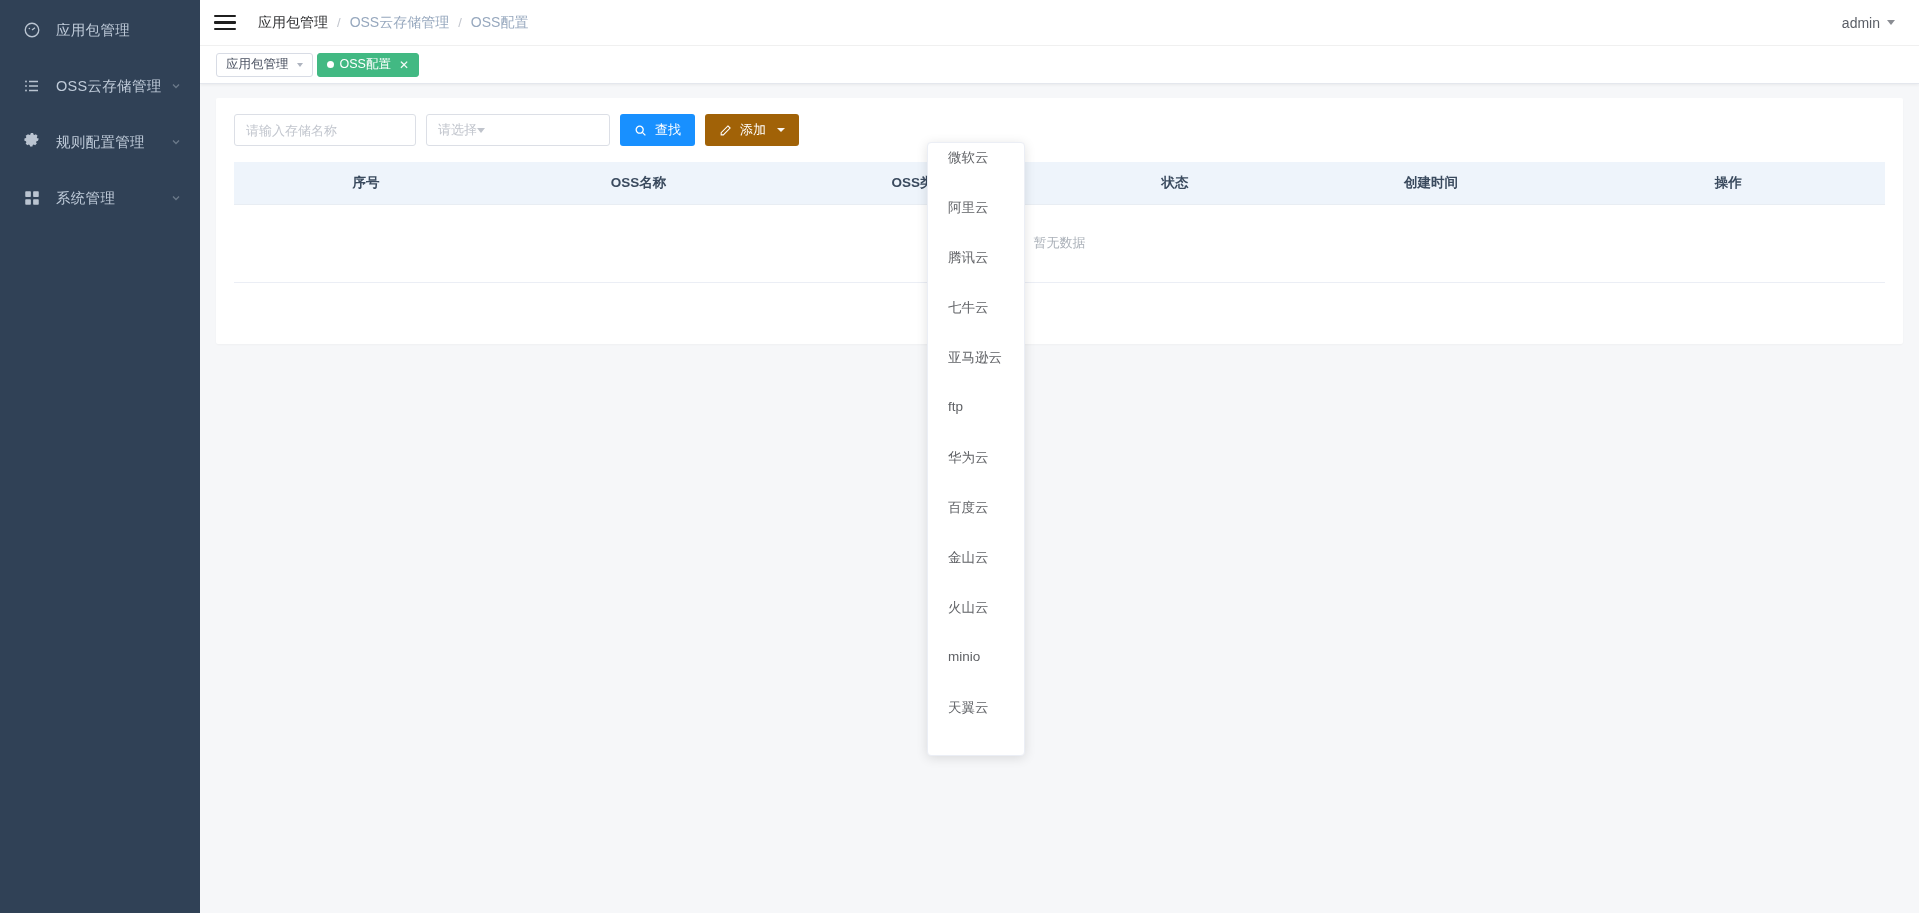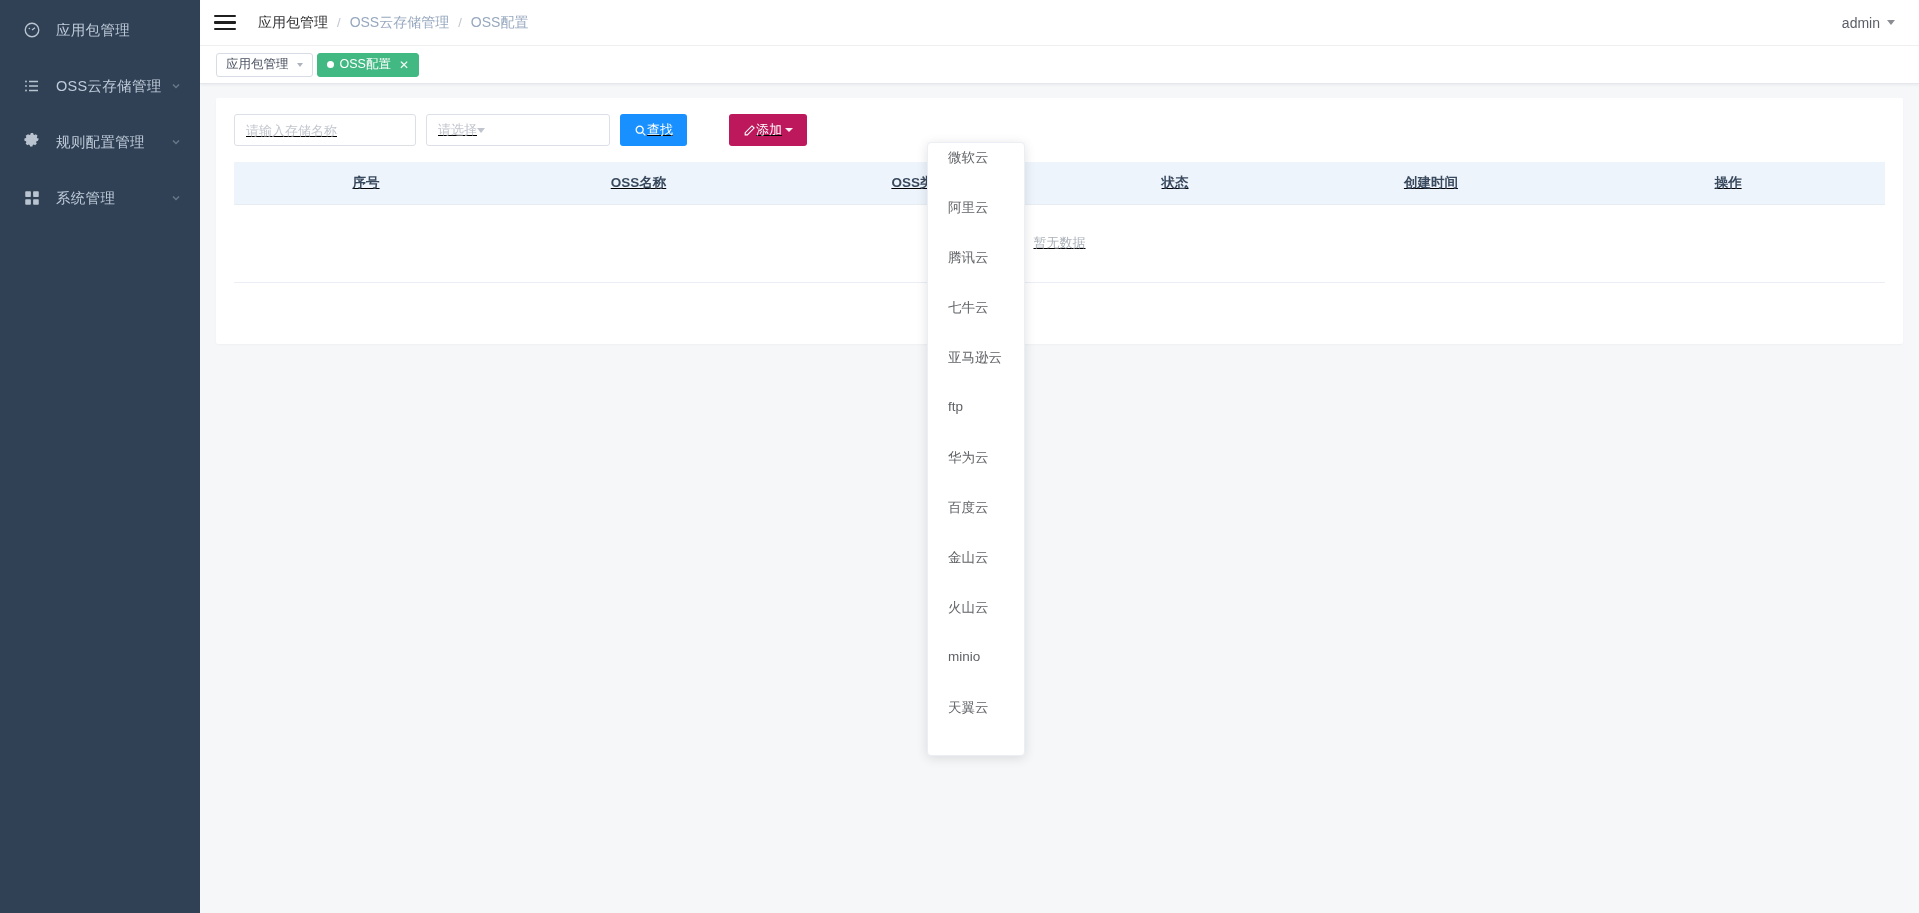--- a/index.html
+++ b/index.html
@@ -88,21 +88,20 @@
     border-right: 3.5px solid transparent; border-top: 4px solid #aeb4bf; margin-left: 2px; }
   .tab .tab-close { font-size: 12px; line-height: 1; opacity: .95; margin-left: 2px; }
 
   
   .content { flex: 1 1 auto; padding: 14px 16px 0 16px; position: relative; }
   .card {
     background: #fff; border-radius: 2px;
     padding: 16px 18px 0 18px;
     box-shadow: 0 1px 2px rgba(0,0,0,.03);
     min-height: 246px;
-    text-decoration: underline;
   }
 
   
   .toolbar { display: flex; align-items: center; gap: 10px; padding-bottom: 16px; }
   .field-input, .field-select {
     height: 32px; background: #fff;
     border: 1px solid #dcdfe6; border-radius: 3px;
     display: flex; align-items: center;
     padding: 0 11px; font-size: 13px; color: #c0c4cc;
   }
@@ -112,27 +111,27 @@
     border: 0; outline: 0; width: 100%; font-size: 13px;
     color: #606266; background: transparent;
     font-family: "Liberation Sans", "DejaVu Sans", sans-serif;
   }
   .field-input input::placeholder { color: #c2c6ce; }
   .sel-caret { width: 0; height: 0; border-left: 4.5px solid transparent;
     border-right: 4.5px solid transparent; border-top: 5px solid #c0c4cc; }
 
   .btn {
     height: 32px; border: 0; border-radius: 3px;
-    display: inline-flex; align-items: center; gap: 0;
+    display: inline-flex; align-items: center; gap: 8px;
     padding: 0 14px; font-size: 13px; color: #fff; cursor: pointer;
     font-family: "Liberation Sans", "DejaVu Sans", sans-serif;
     white-space: nowrap;
   }
   .btn-primary { background: #1890ff; }
-  .btn-add { background: #be185d; margin-left: 32px; }
+  .btn-add { background: #a16207; }
   .btn svg { display: block; }
   .btn .btn-caret { width: 0; height: 0; border-left: 4px solid transparent;
     border-right: 4px solid transparent; border-top: 4.5px solid #fff; margin-left: 3px; opacity: .95; }
 
   
   .tbl { width: 100%; border-collapse: collapse; table-layout: fixed; }
   .tbl thead th {
     background: #eef4fb; color: #3a4a5e;
     font-size: 13.5px; font-weight: bold;
     height: 42px; text-align: center;

